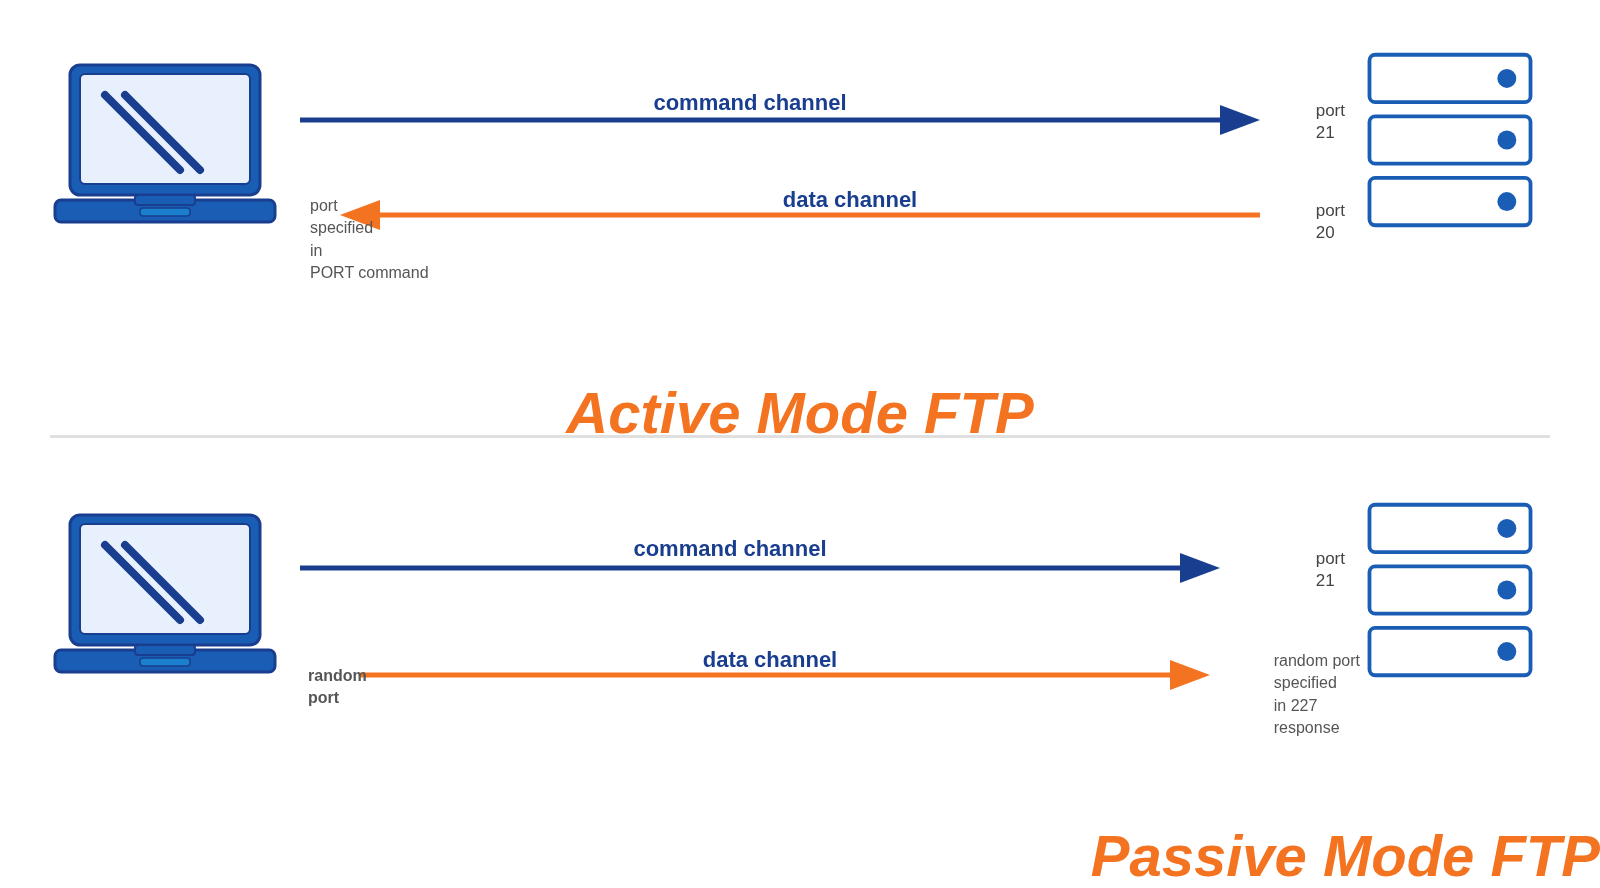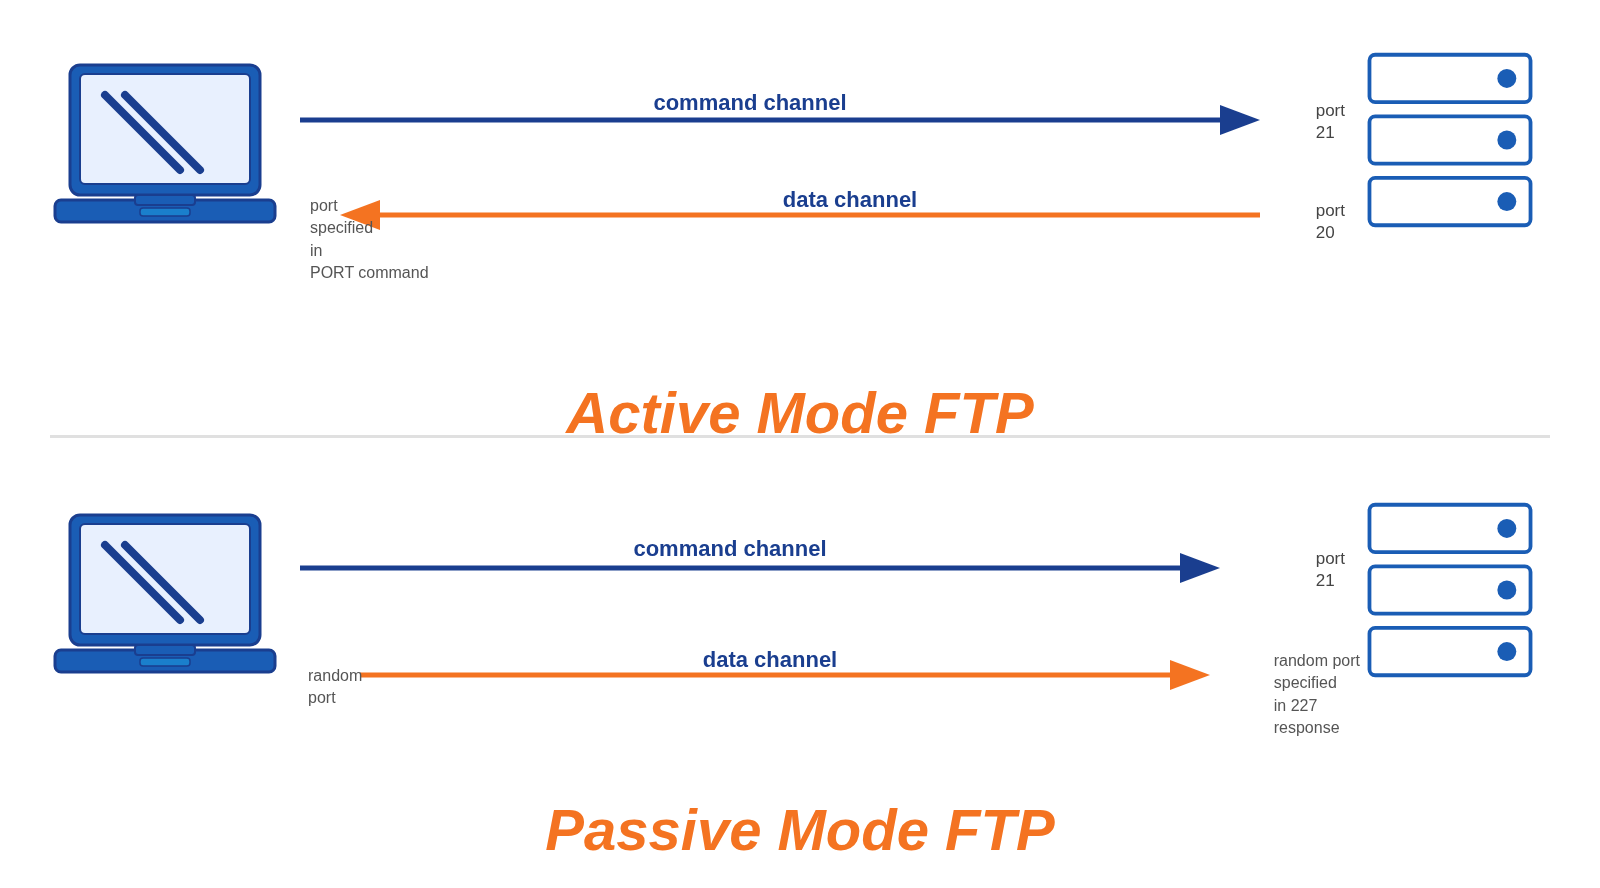--- a/index.html
+++ b/index.html
@@ -203,23 +203,23 @@
   </svg>
 
   <div class="port-label" style="top: 200px; right: 240px;">
     <span style="white-space:pre; font-size:16px; color:#555; line-height:1.4;">random port
 specified
 in 227
 response</span>
   </div>
 
   <div class="client-port-label" style="top: 215px; left: 308px;">
-    <span style="white-space:pre; font-size:16px; color:#555; line-height:1.4;">random
+    <span style="white-space:pre; font-size:16px; color:#555; line-height:1.4;font-weight:bold;">random
 port</span>
   </div>
 
-  <div class="section-title" style="top: 346px;">
+  <div class="section-title" style="top: 372px; text-align: right;">
     <span style="font-size:58px; font-weight:900; color:#f47321; font-style:italic;">Passive Mode FTP</span>
   </div>
 
 </div>
 
 <div style="position:absolute; top:435px; left:50px; right:50px; height:3px; background:#e0e0e0;"></div>
 
 </body></html>

